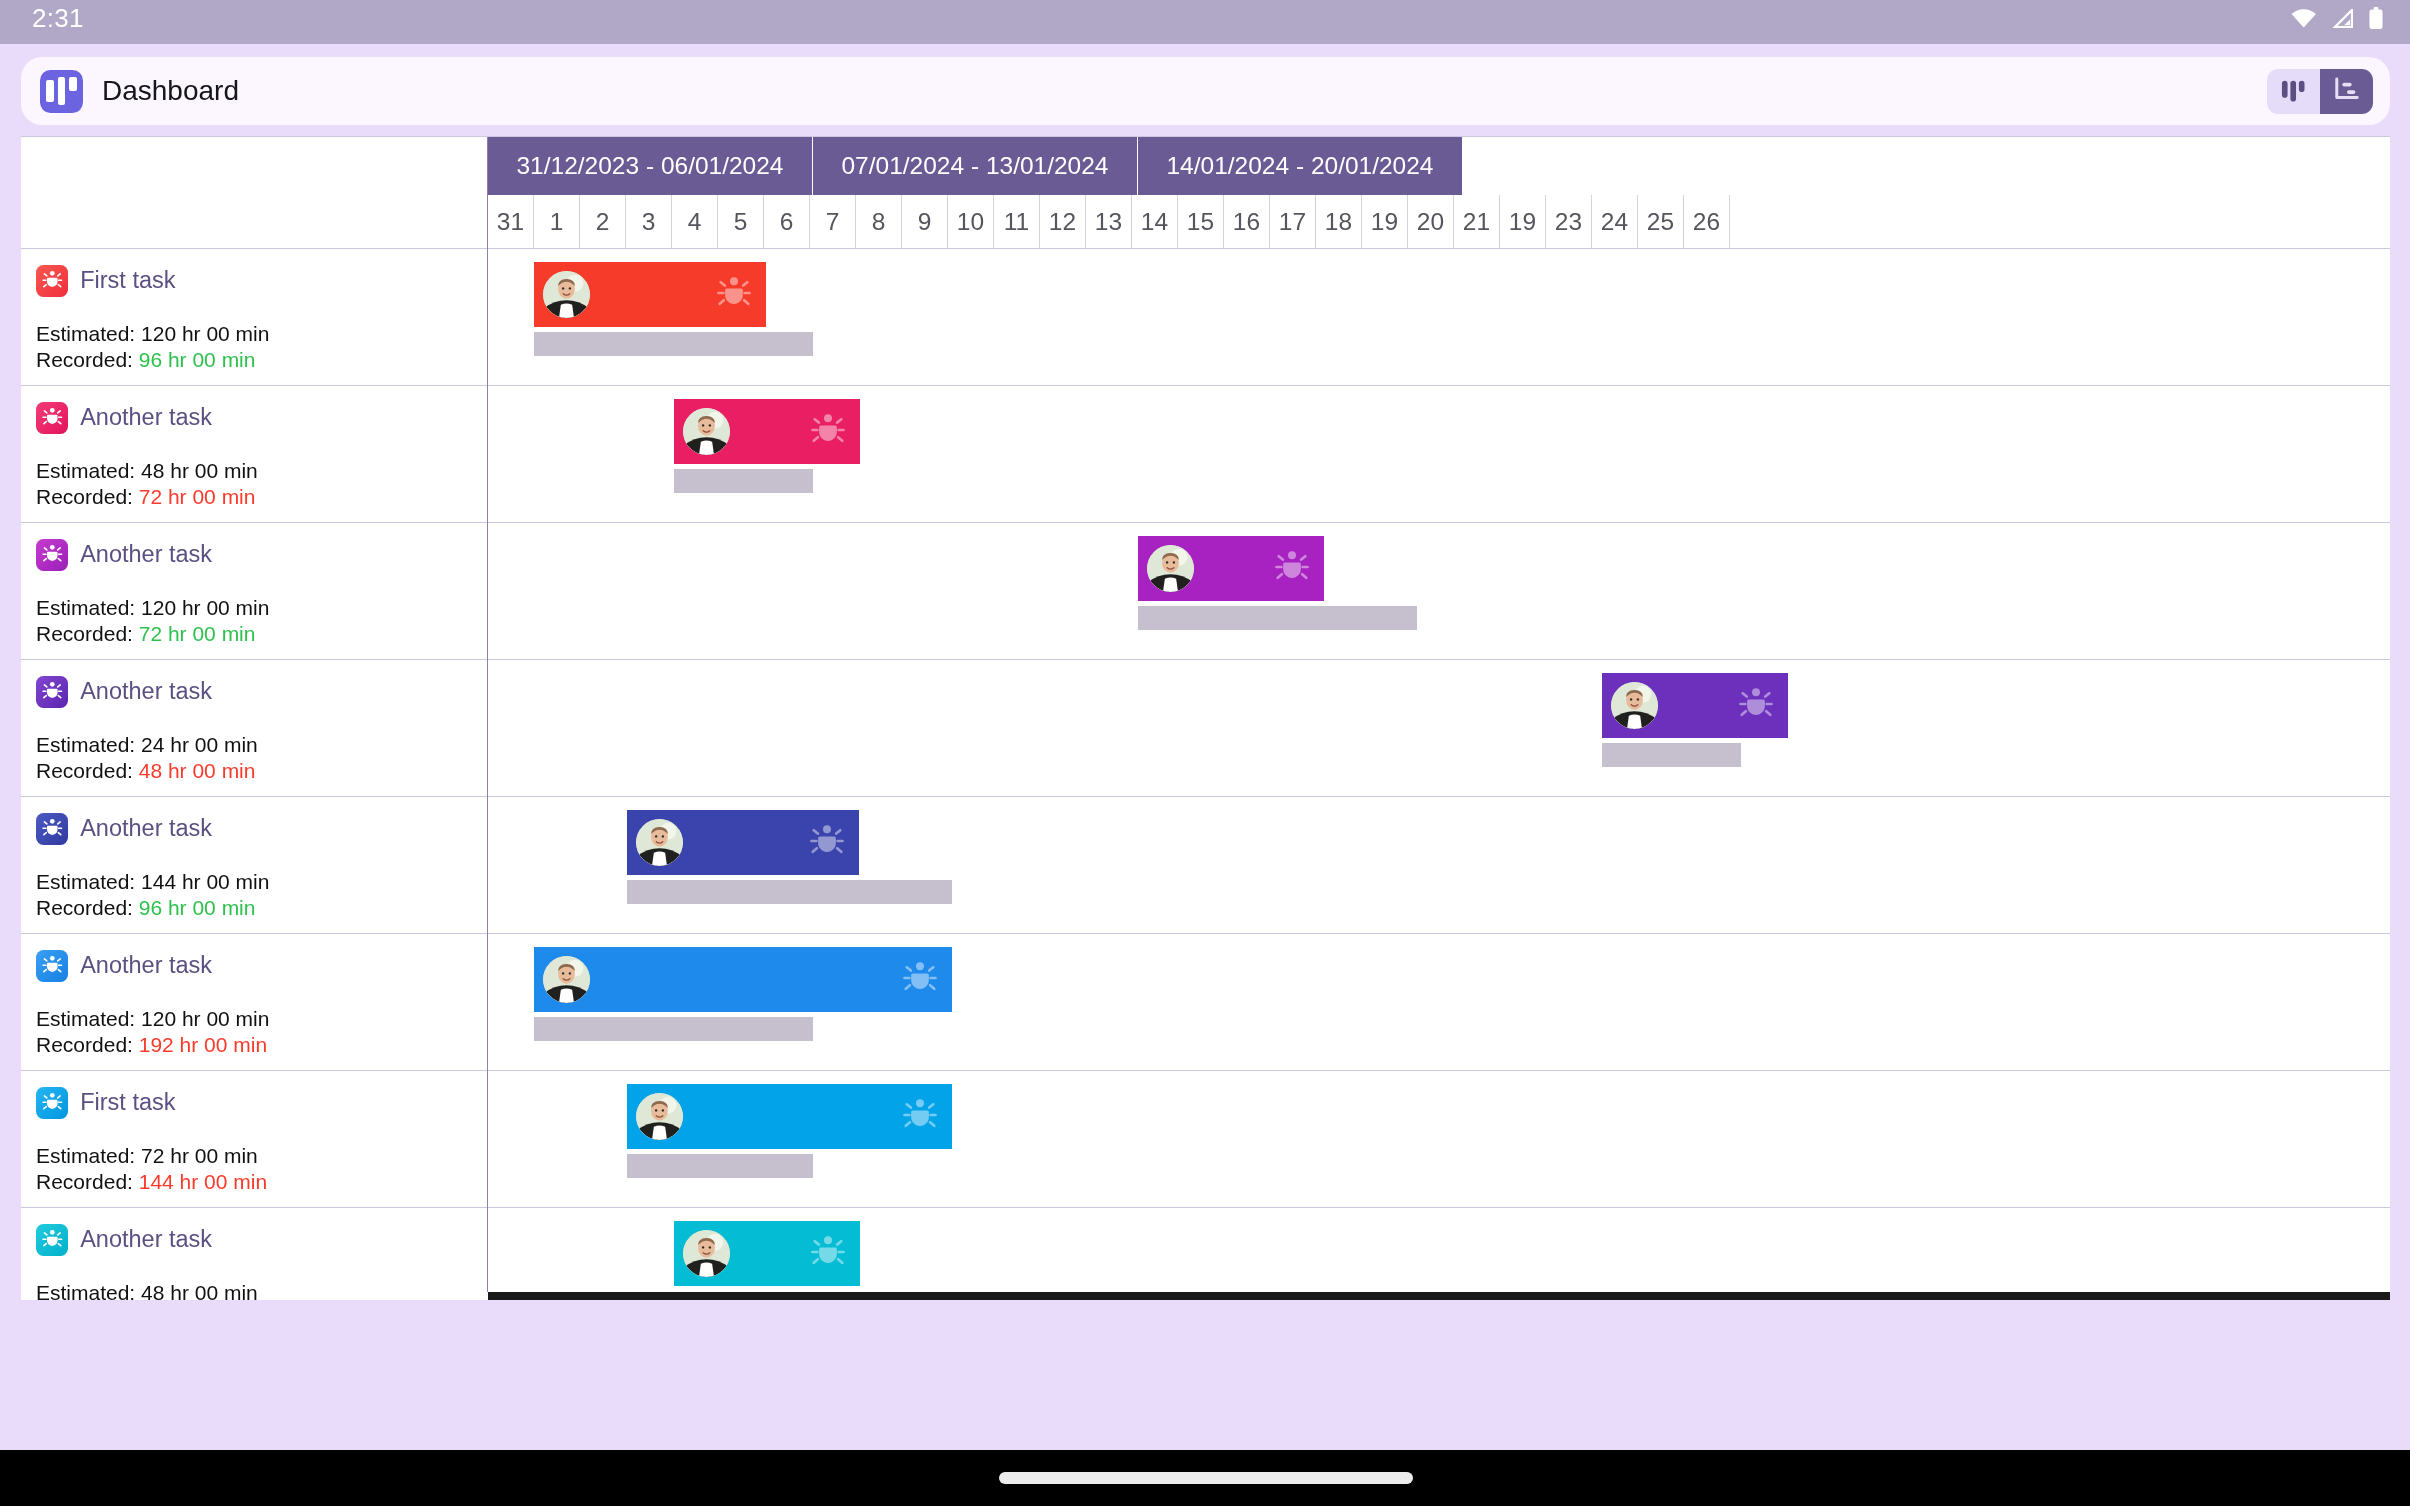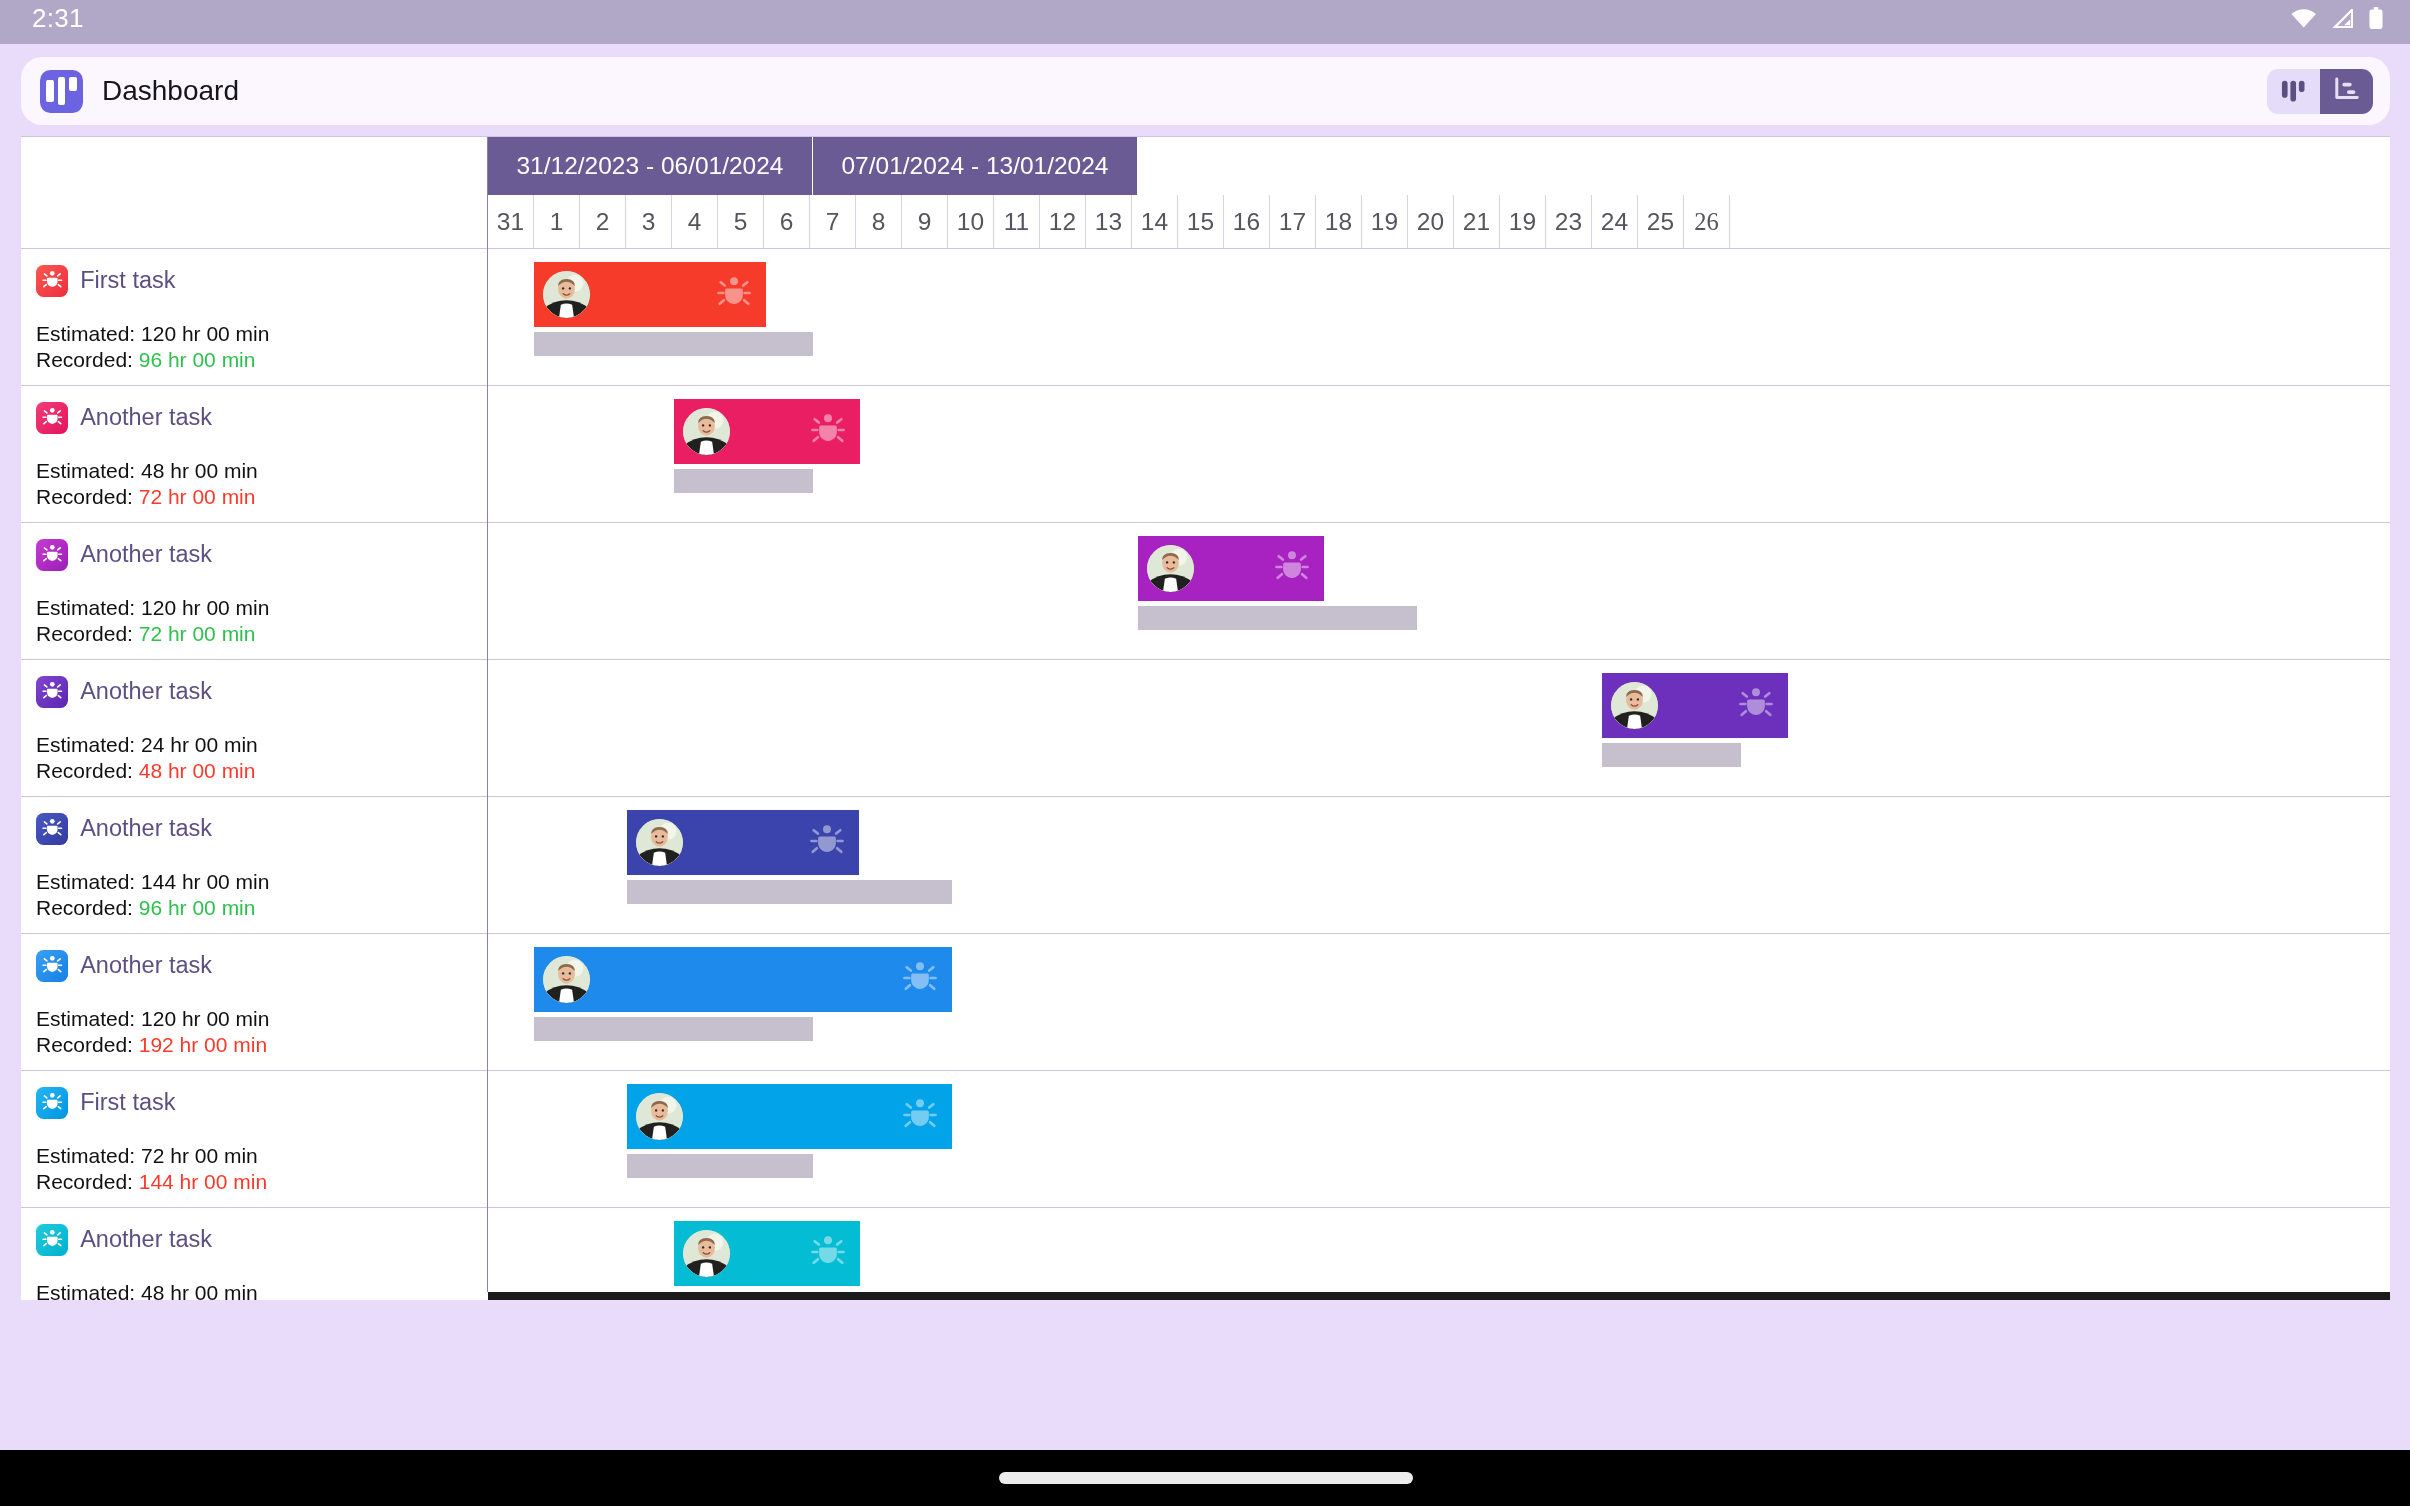--- a/index.html
+++ b/index.html
@@ -328,20 +328,21 @@
                 <div><span>Recorded: </span><span class="rec-over">72 hr 00 min</span></div>
               </div>
             </div>
           </div>
       </div>
 
       <div class="timeline">
         <div class="weeks" id="weeks">
             <div class="week" style="width: 325px;">31/12/2023 - 06/01/2024</div>
             <div class="week" style="width: 325px;">07/01/2024 - 13/01/2024</div>
+            <div class="week" style="width: 325px;">14/01/2024 - 20/01/2024</div>
           </div>
         <div class="days" id="days">
             <div class="day" style="width: 46px;">31</div>
             <div class="day" style="width: 46px;">1</div>
             <div class="day" style="width: 46px;">2</div>
             <div class="day" style="width: 46px;">3</div>
             <div class="day" style="width: 46px;">4</div>
             <div class="day" style="width: 46px;">5</div>
             <div class="day" style="width: 46px;">6</div>
             <div class="day" style="width: 46px;">7</div>
@@ -356,21 +357,21 @@
             <div class="day" style="width: 46px;">16</div>
             <div class="day" style="width: 46px;">17</div>
             <div class="day" style="width: 46px;">18</div>
             <div class="day" style="width: 46px;">19</div>
             <div class="day" style="width: 46px;">20</div>
             <div class="day" style="width: 46px;">21</div>
             <div class="day" style="width: 46px;">19</div>
             <div class="day" style="width: 46px;">23</div>
             <div class="day" style="width: 46px;">24</div>
             <div class="day" style="width: 46px;">25</div>
-            <div class="day" style="width: 46px; font-family: Liberation Serif, serif;">26</div>
+            <div class="day" style="width: 46px;">26</div>
           </div>
         <div class="rows" id="rows">
             <div class="row">
               <div class="bar" style="left: 46px; width: 232px; background: rgb(247, 59, 43);">
                 <span class="avatar">
                   <svg width="47" height="47" viewBox="0 0 50 50">
                     <defs>
                       <clipPath id="cp1">
                         <circle cx="25" cy="25" r="25"></circle>
                       </clipPath>

